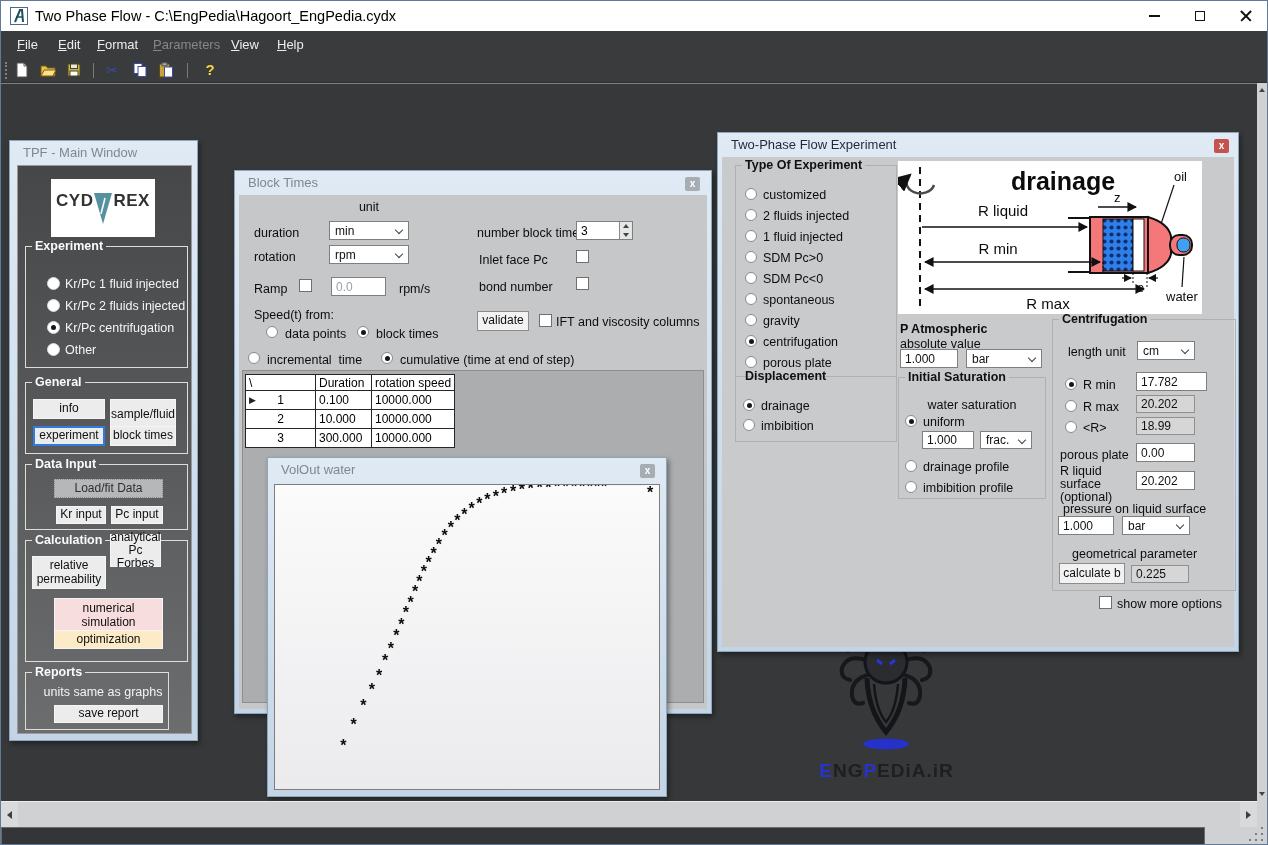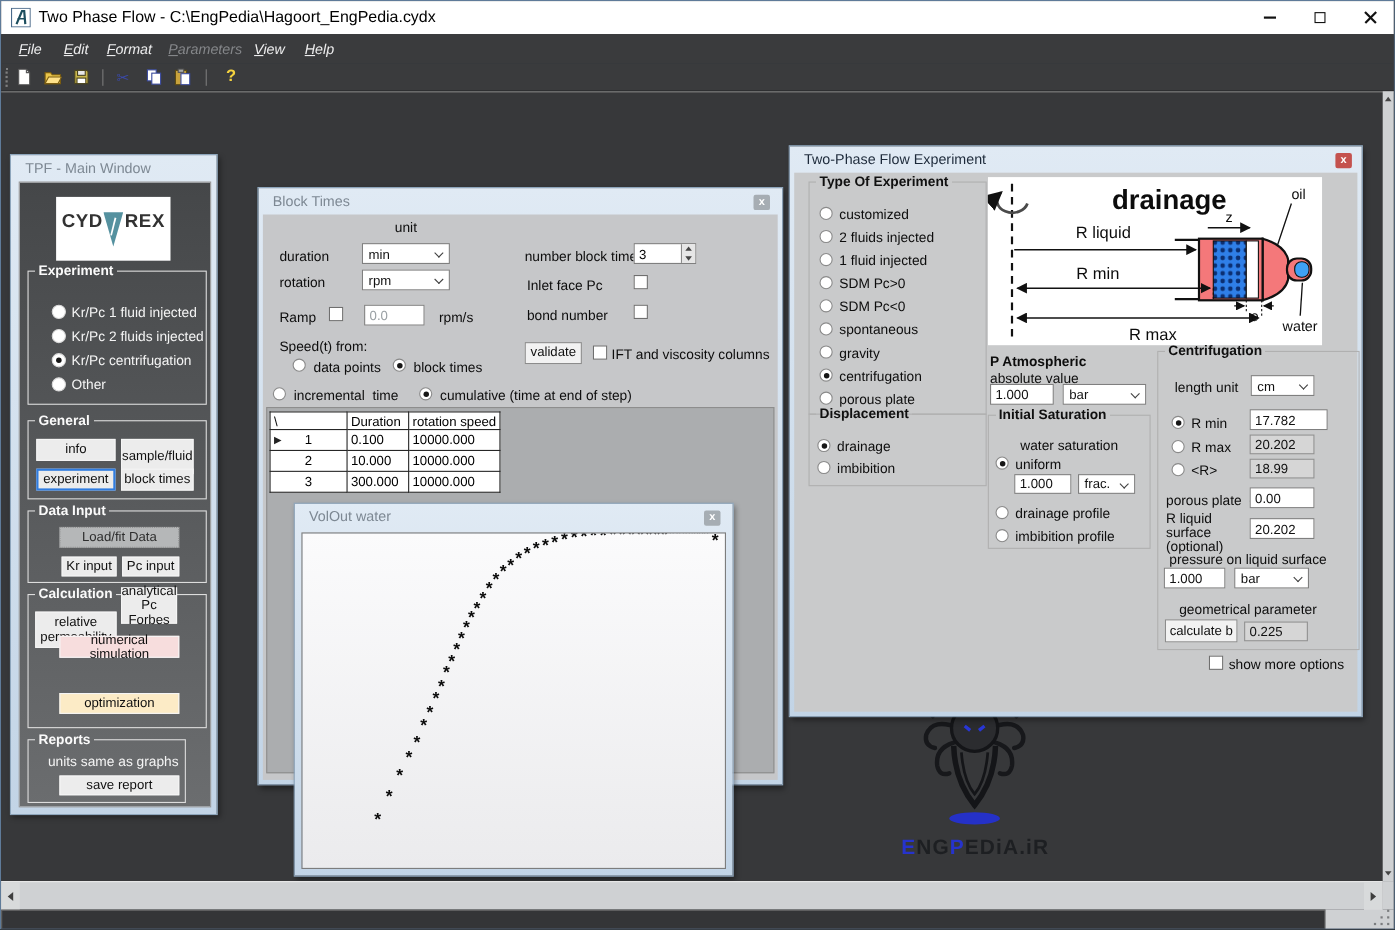--- a/index.html
+++ b/index.html
@@ -14,21 +14,21 @@
   #titlebar{position:absolute;left:0;top:0;width:1268px;height:30px;background:#ffffff;}
   #apptitle{position:absolute;left:34px;top:0;height:30px;line-height:30px;font-size:14.5px;color:#000;}
   .tbtn{position:absolute;top:0;width:46px;height:30px;display:flex;align-items:center;justify-content:center;}
   .glyph-min{width:11px;height:2px;background:#111;}
   .glyph-max{width:10px;height:10px;border:1.4px solid #111;}
   .glyph-x{position:relative;width:12px;height:12px;}
   .glyph-x::before,.glyph-x::after{content:"";position:absolute;left:-1px;top:5px;width:14px;height:1.6px;background:#111;}
   .glyph-x::before{transform:rotate(45deg);}  .glyph-x::after{transform:rotate(-45deg);}
   
   #menubar{position:absolute;left:0;top:30px;width:1268px;height:27px;background:#3a3b3d;}
-  .mitem{position:absolute;top:0;height:27px;line-height:27px;font-size:13px;color:#ededee;font-style:italic;}
+  .mitem{position:absolute;top:0;height:27px;line-height:27px;font-size:13px;color:#ededee;}
   .mitem.dis{color:#85878a;}
   #toolbar{position:absolute;left:0;top:57px;width:1268px;height:25px;background:#3a3b3d;border-bottom:1px solid #2c2d2f;}
   .grip{position:absolute;left:4px;top:4px;height:17px;width:3px;border-left:2px dotted #808080;}
   .ticon{position:absolute;top:4px;width:16px;height:16px;}
   .tsep{position:absolute;top:5px;width:1px;height:15px;background:#7a7a7a;}
   
   #mdi{position:absolute;left:0;top:82px;width:1268px;height:718px;background:#37383a;border-top:1px solid #828282;overflow:hidden;}
   
   .win{position:absolute;background:linear-gradient(#e0eaf4,#c2d4e6);border:1px solid #8ea6bc;box-shadow:2px 3px 5px rgba(0,0,0,.4);}
   .win-title{position:absolute;left:13px;top:4px;font-size:13px;color:#7d8893;white-space:nowrap;}
@@ -298,21 +298,21 @@
         <div class="btn" style="left:38px;top:340px;width:50px;height:18px">Kr input</div>
         <div class="btn" style="left:93px;top:340px;width:52px;height:18px">Pc input</div>
 
         <fieldset class="dkf" style="left:7px;top:368px;width:163px;height:128px">
             <legend>Calculation</legend>
           </fieldset>
         <div class="btn" style="left:14px;top:390px;width:74px;height:33px">relative
 permeability</div>
         <div class="btn" style="left:92px;top:368px;width:51px;height:33px">analytical
 Pc Forbes</div>
-        <div class="btn pink" style="left:36px;top:412px;width:109px;height:20px">numerical simulation</div>
+        <div class="btn pink" style="left:36px;top:432px;width:109px;height:35px">numerical simulation</div>
         <div class="btn peach" style="left:36px;top:464px;width:109px;height:19px">optimization</div>
 
         <fieldset class="dkf" style="left:7px;top:500px;width:144px;height:64px">
             <legend>Reports</legend>
           </fieldset>
         <div class="lbl lblw" style="left:0;top:519px;width:170px;text-align:center">units same as graphs</div>
         <div class="btn" style="left:36px;top:539px;width:109px;height:18px">save report</div>
       </div>
     </div>
 

